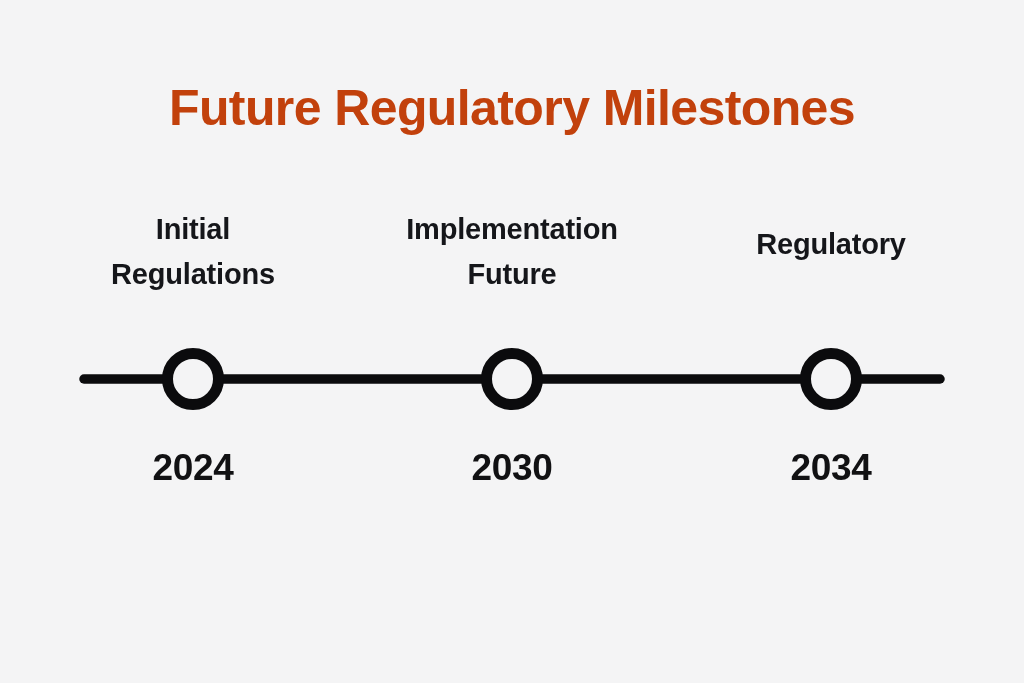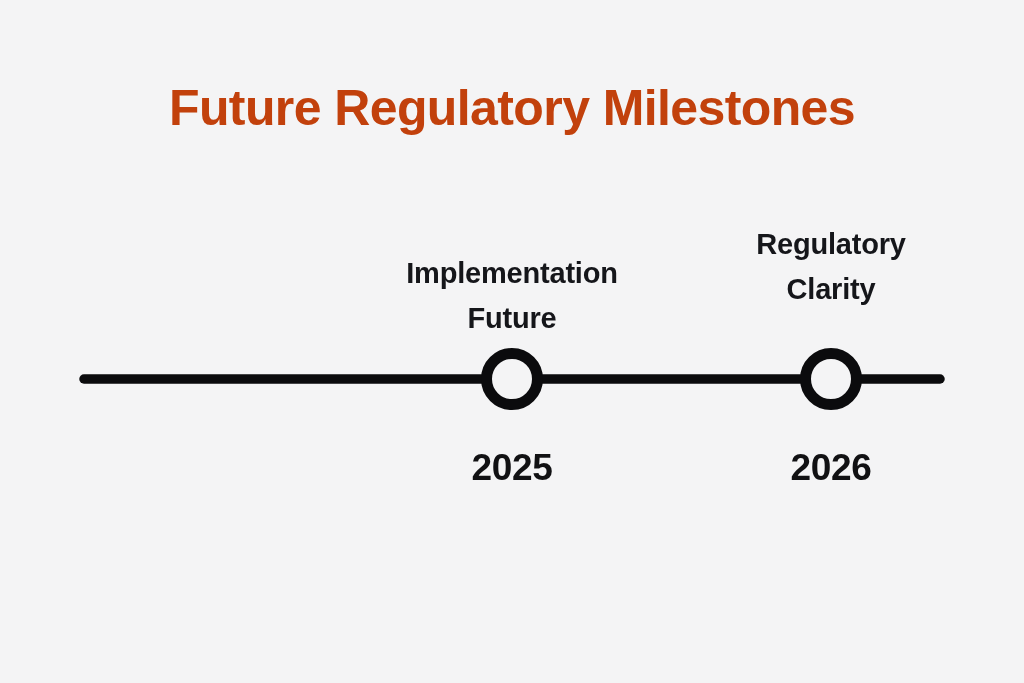--- a/index.html
+++ b/index.html
@@ -109,33 +109,40 @@
 <div id="infographic" style="background: rgb(244, 244, 245);">
 
   <div id="title" style="color: #c2410c;">Future Regulatory Milestones</div>
 
   <div id="timeline">
 
     <svg id="axis-svg" viewBox="0 0 1024 683" xmlns="http://www.w3.org/2000/svg">
       <line id="axis-line" x1="84" y1="379" x2="940" y2="379" stroke="#0b0b0d" stroke-width="9.5" stroke-linecap="round"></line>
     </svg>
 
+    <div class="milestone" style="left:193px;">
+      <div class="milestone-label" style="color: rgb(21, 22, 26);">
+        <span class="l1">Initial</span>
+        <span class="l2">Regulations</span>
+      </div>
+      <div class="milestone-node" style="border-color: rgb(11, 11, 13); background: rgb(244, 244, 245); top: 348px;"></div>
+      <div class="milestone-year" style="color: rgb(17, 17, 19);">2024</div>
+    </div>
 
     <div class="milestone" style="left:512px;">
-      <div class="milestone-label" style="color: rgb(21, 22, 26); margin-top: 44px;">
+      <div class="milestone-label" style="color: rgb(21, 22, 26);">
         <span class="l1">Implementation</span>
         <span class="l2">Future</span>
       </div>
       <div class="milestone-node" style="border-color: rgb(11, 11, 13); background: rgb(244, 244, 245); top: 348px;"></div>
-      <div class="milestone-year" style="color: rgb(17, 17, 19);">2025</div>
+      <div class="milestone-year" style="color: rgb(17, 17, 19);">2030</div>
     </div>
 
     <div class="milestone" style="left:831px;">
       <div class="milestone-label" style="color: rgb(21, 22, 26); margin-top: 15px;">
         <span class="l1">Regulatory</span>
-        <span class="l2">Clarity</span>
       </div>
       <div class="milestone-node" style="border-color: rgb(11, 11, 13); background: rgb(244, 244, 245); top: 348px;"></div>
-      <div class="milestone-year" style="color: rgb(17, 17, 19);">2026</div>
+      <div class="milestone-year" style="color: rgb(17, 17, 19);">2034</div>
     </div>
 
   </div>
 </div>
 
 </body></html>

